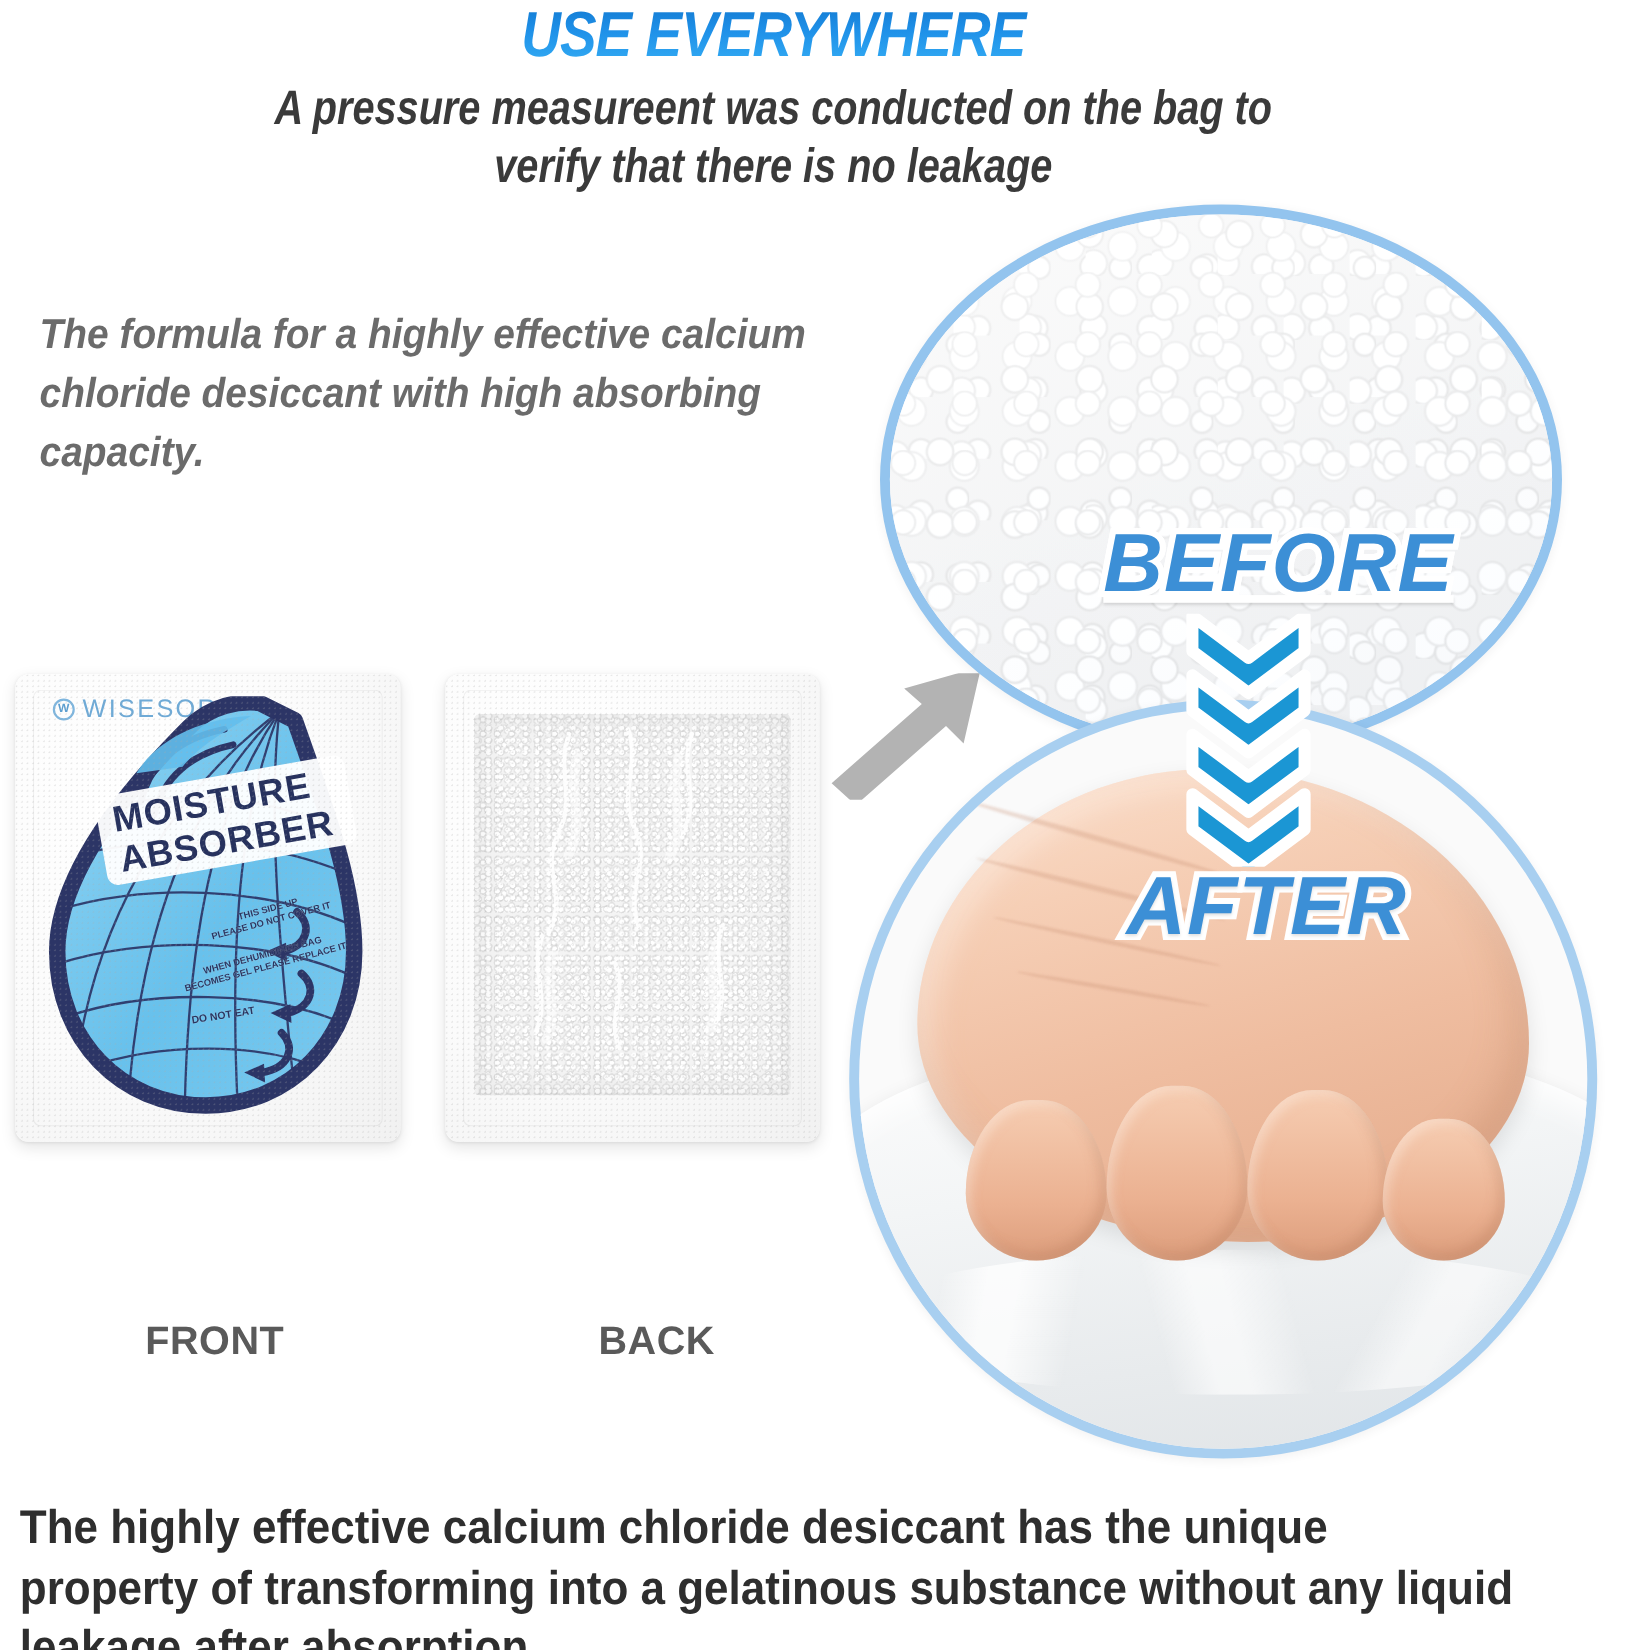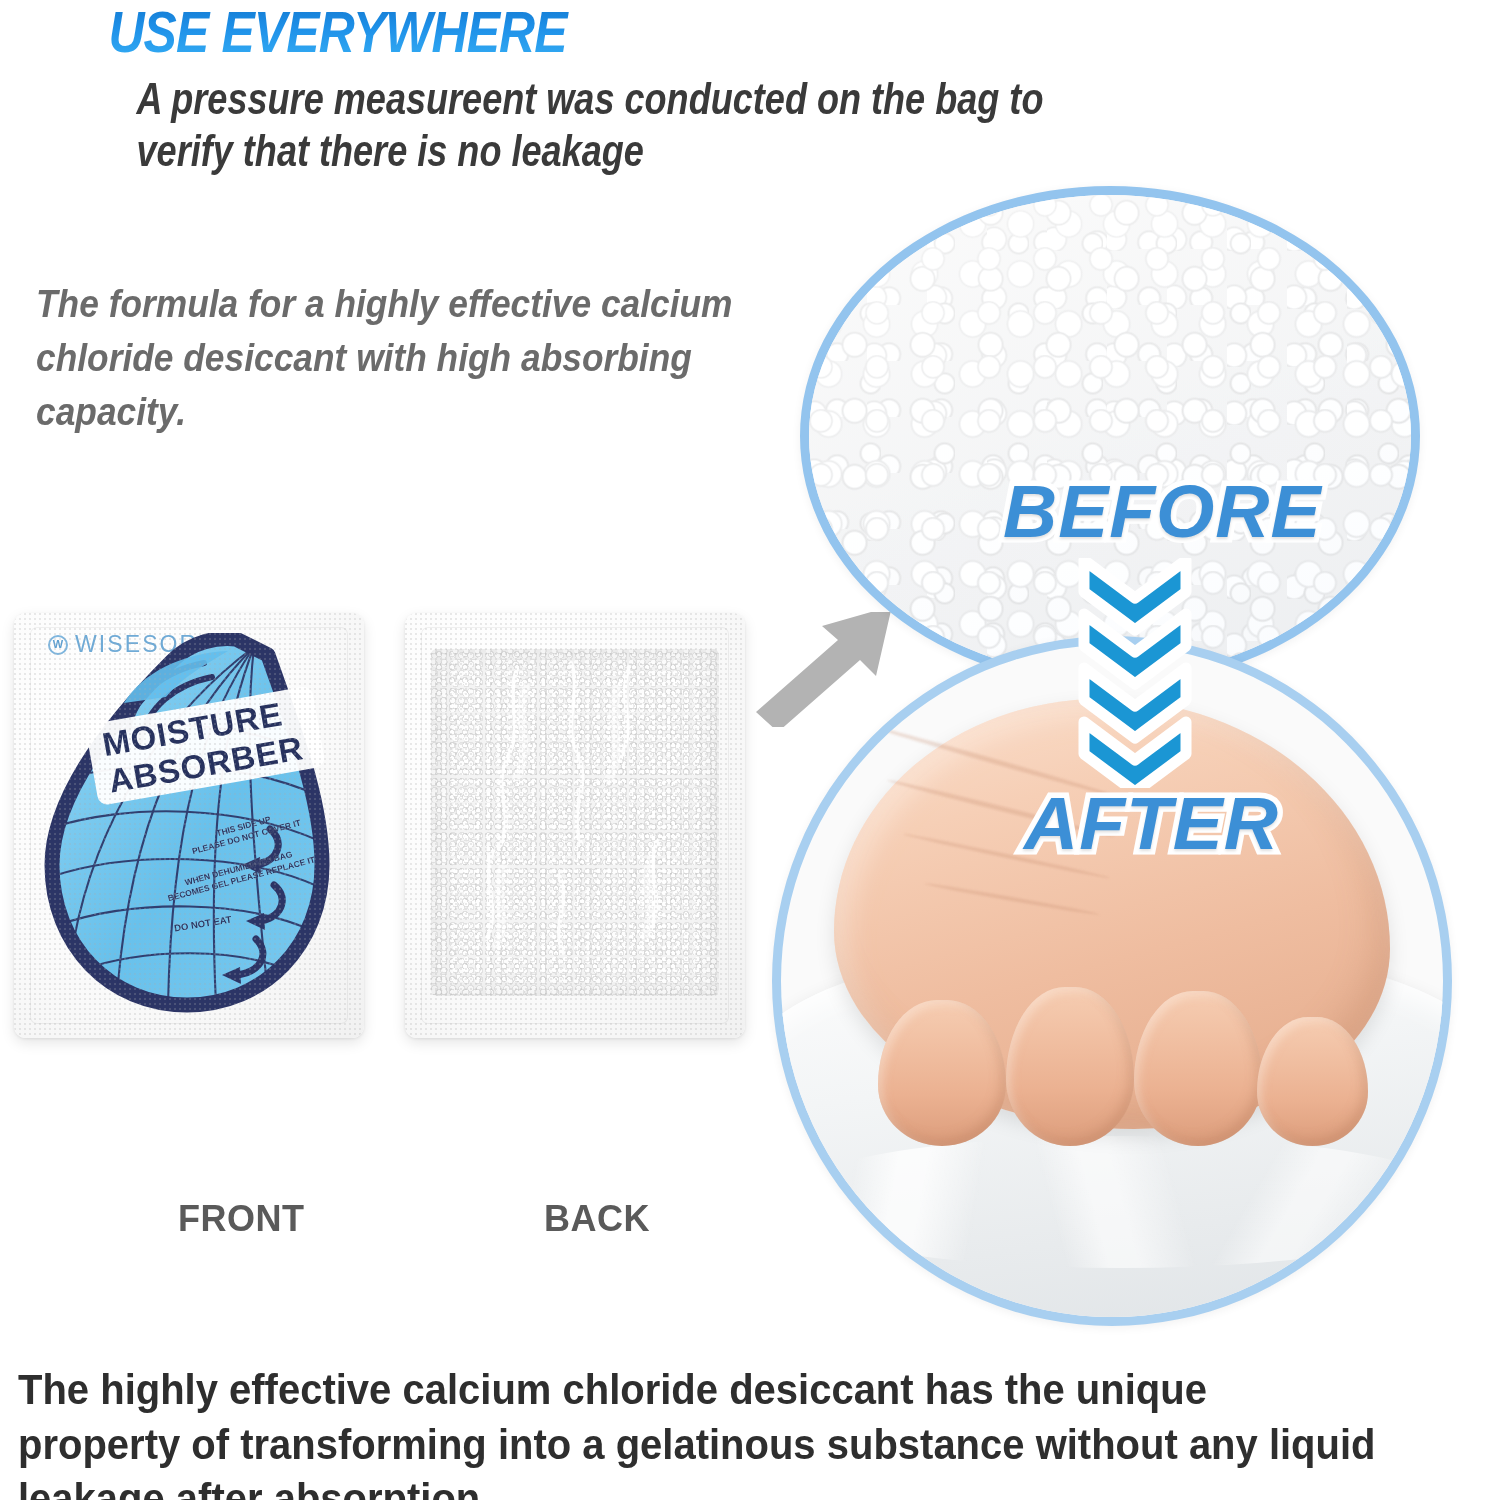--- a/index.html
+++ b/index.html
@@ -4,21 +4,21 @@
 <style>
   * { margin:0; padding:0; box-sizing:border-box; }
   html,body { background:#fff; }
   body {
     width:1497px; height:1500px;
     font-family:"Liberation Sans", sans-serif;
     position:relative; overflow:hidden;
   }
 
   
-  #header { position:absolute; left:10px; top:0; width:1406px; text-align:left; }
+  #header { position:absolute; left:0; top:0; width:1406px; text-align:center; }
   #title {
     font-size:58px; font-weight:bold; font-style:italic;
     letter-spacing:-1px;
     background:linear-gradient(180deg,#1277CE 0%,#1E90E8 45%,#35ADF4 100%);
     -webkit-background-clip:text; background-clip:text;
     color:transparent; -webkit-text-fill-color:transparent;
     transform:scaleX(.86); transform-origin:center top;
     line-height:1.0; padding-top:3px;
   }
   .sub-line {
@@ -104,21 +104,21 @@
     box-shadow:inset 0 0 26px rgba(190,190,190,.35);
   }
   
   #film{ position:absolute; inset:0; pointer-events:none; }
 
   
   .caption{
     position:absolute; font-size:36px; font-weight:bold;
     color:#5A5A5A; letter-spacing:.5px;
   }
-  #cap-front{ left:132px; top:1198px;margin-left:46px; }
+  #cap-front{ left:132px; top:1198px; }
   #cap-back { left:525px; top:1198px;margin-left:19px; }
 
   
   #gray-arrow{ position:absolute; left:752px; top:612px; width:150px; height:115px; }
 
   
   #before-circle{
     position:absolute; left:800px; top:186px; width:620px; height:500px;
     border-radius:50%;
     border:9px solid #93C4EE;
@@ -188,21 +188,21 @@
   }
 
   
   .sticker{
     position:absolute; font-weight:bold; font-style:italic;
     color:#3C8FD6; letter-spacing:1px; white-space:nowrap;
     -webkit-text-stroke:11px #ffffff;
     paint-order:stroke fill;
     text-shadow:0 2px 3px rgba(0,0,0,.13);
   }
-  #before-text{ left:1003px; top:468px; font-size:75px; }
+  #before-text{ left:1003px; top:468px; font-size:75px;text-decoration:underline; }
   #after-text { left:1024px; top:780px; font-size:75px; }
 
   
   #chevrons{ position:absolute; left:1070px; top:558px; width:130px; height:230px; }
 
   
   #bottom-para{
     position:absolute; left:18px; top:1362px; width:1462px;
     font-size:43px; font-weight:bold; color:#2E2E2E;
     line-height:1.27; transform:scaleX(.93); transform-origin:left top;

